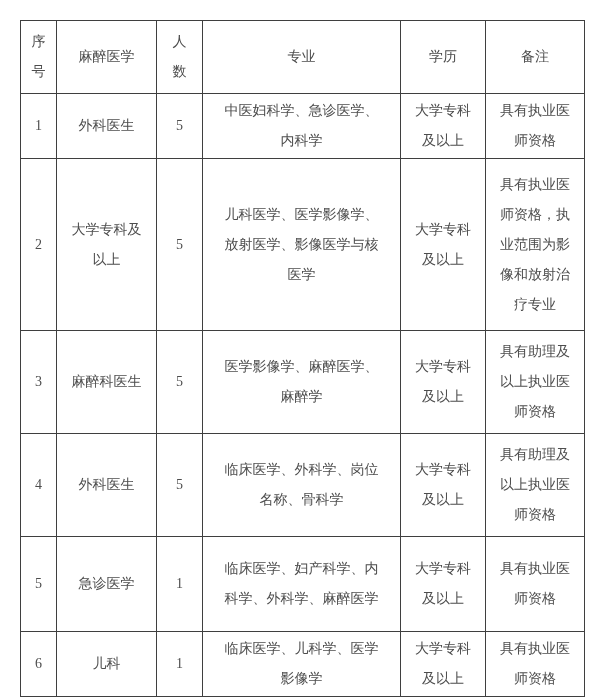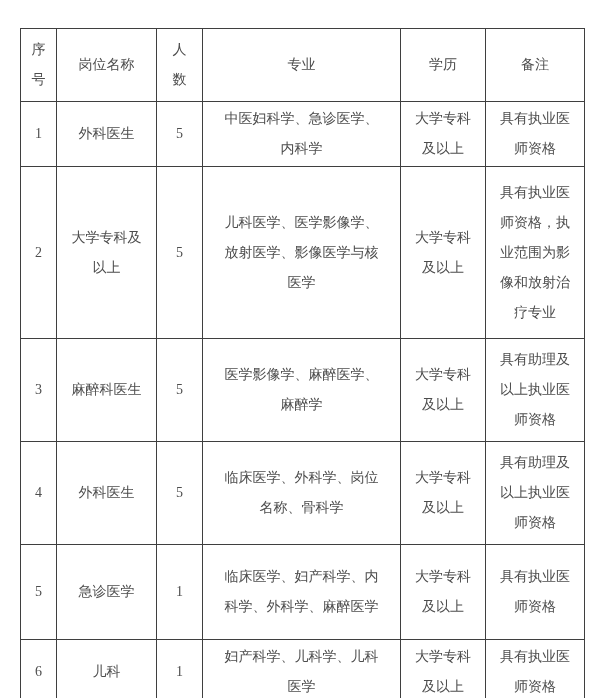--- a/index.html
+++ b/index.html
@@ -7,21 +7,21 @@
     padding: 0;
     background: #ffffff;
     width: 604px;
     height: 698px;
     overflow: hidden;
   }
   .page {
     box-sizing: border-box;
     width: 604px;
     height: 698px;
-    padding: 28px 20px;
+    padding: 20px 20px;
     background: #ffffff;
     font-family: "Liberation Serif", "DejaVu Serif", serif;
   }
   table.jobs-table {
     border-collapse: collapse;
     table-layout: fixed;
     width: 564px;
     color: #4d4d4d;
     font-size: 14px;
     line-height: 30px;
@@ -61,21 +61,21 @@
       <col style="width:36px">
       <col style="width:100px">
       <col style="width:46px">
       <col style="width:198px">
       <col style="width:85px">
       <col style="width:99px">
     </colgroup>
     <thead>
       <tr class="header-row">
         <th>序号</th>
-        <th>岗位名称</th>
+        <th>麻醉医学</th>
         <th>人数</th>
         <th>专业</th>
         <th>学历</th>
         <th>备注</th>
       </tr>
     </thead>
     <tbody>
       <tr>
         <td>1</td>
         <td>外科医生</td>
@@ -113,19 +113,19 @@
         <td>急诊医学</td>
         <td>1</td>
         <td>临床医学、妇产科学、内科学、外科学、麻醉医学</td>
         <td>大学专科及以上</td>
         <td>具有执业医师资格</td>
       </tr>
       <tr>
         <td>6</td>
         <td>儿科</td>
         <td>1</td>
-        <td>妇产科学、儿科学、儿科医学</td>
+        <td>临床医学、儿科学、医学影像学</td>
         <td>大学专科及以上</td>
         <td>具有执业医师资格</td>
       </tr>
     </tbody>
   </table>
 </div>
 
 </body></html>

